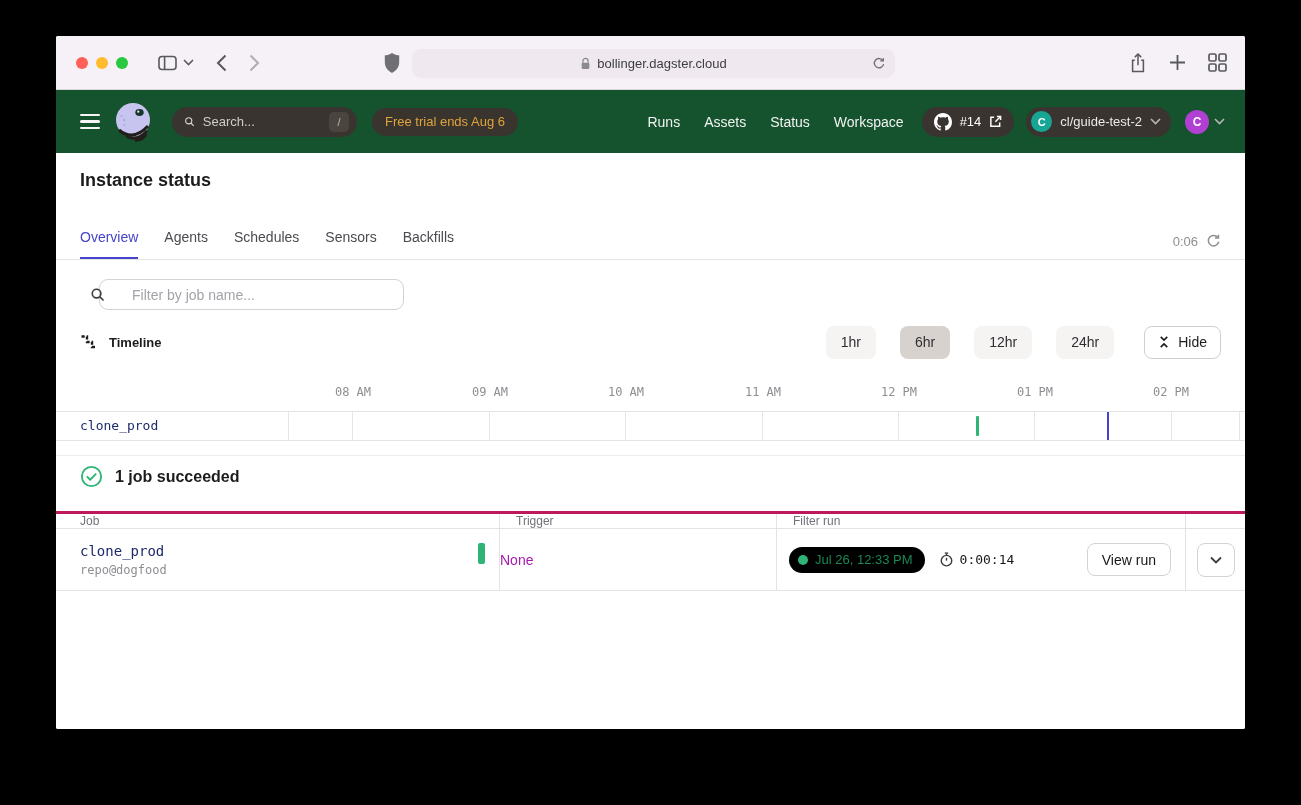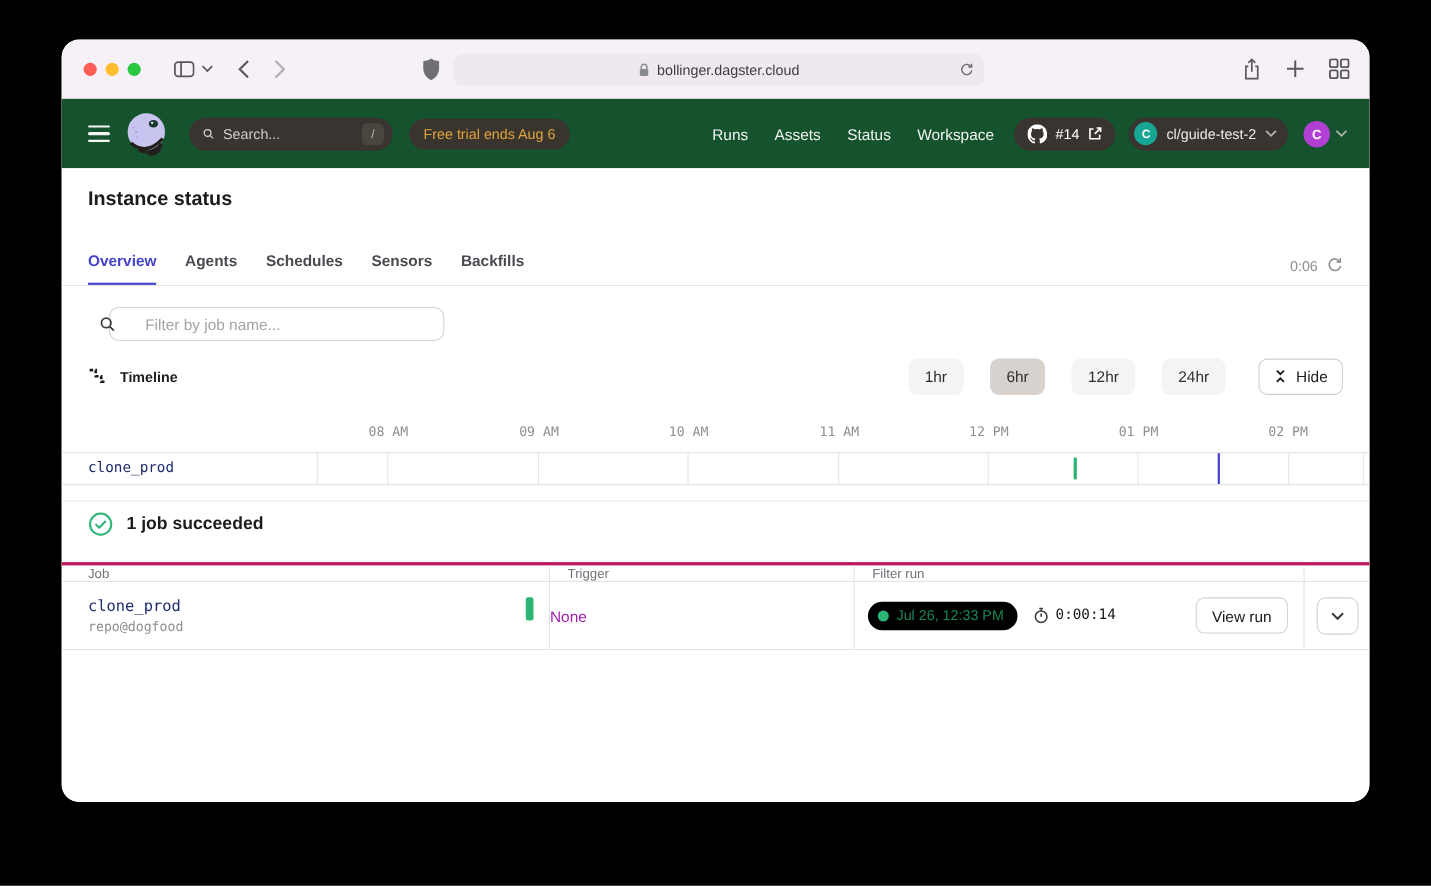--- a/index.html
+++ b/index.html
@@ -1,19 +1,19 @@
 <!DOCTYPE html>
 <html><head>
 <meta charset="utf-8">
 <style>
   * { margin:0; padding:0; box-sizing:border-box; }
   html,body { width:1301px; height:805px; background:#000; font-family:"Liberation Sans",sans-serif; overflow:hidden; }
 
   .window { position:absolute; left:56px; top:36px; width:1189px; height:693px;
-            border-radius:16px; overflow:hidden; background:#fff; box-shadow:0 12px 48px rgba(0,0,0,.65); }
+            border-radius:2px; overflow:hidden; background:#fff; box-shadow:0 12px 48px rgba(0,0,0,.65); }
 
   
   .chrome { position:relative; height:54px; background:#f6f1f6; border-bottom:1px solid #d9d3da;
             display:flex; align-items:center; }
   .lights { display:flex; gap:8px; margin-left:20px; }
   .light { width:12px; height:12px; border-radius:50%; }
   .light.r{background:#ff5f57}.light.y{background:#febc2e}.light.g{background:#28c840}
   .chrome-ic { color:#58585d; display:flex; align-items:center; justify-content:center; background:none; border:none; cursor:default; }
   .chrome-ic.dim { color:#aeaeb3; }
   .sidebar-group { display:flex; align-items:center; gap:6px; margin-left:30px; }
@@ -52,21 +52,21 @@
   .avatar { width:24px; height:24px; border-radius:50%; background:#b23fd4; color:#fff; font-size:12px; font-weight:700;
             display:flex; align-items:center; justify-content:center; }
   .chev { color:#b8b6b3; }
 
   
   .content { position:relative; height:576px; background:#fff; }
   .page-title { position:absolute; top:17px; left:24px; font-size:18px; font-weight:700; color:#1c1c1e; }
 
   .tabs-row { position:absolute; top:62px; left:0; right:0; height:45px; border-bottom:1px solid #e6e6e6;
               display:flex; align-items:flex-end; padding:0 24px; }
-  .tab { font-size:14px; font-weight:700; color:#4a4a50; margin-right:26px; padding-bottom:14px; cursor:pointer;
+  .tab { font-size:14px; font-weight:400; color:#4a4a50; margin-right:26px; padding-bottom:14px; cursor:pointer;
          background:none; border:none; position:relative; font-family:"Liberation Sans",sans-serif; }
   .tab.active { color:#4543c9; }
   .tab.active::after { content:""; position:absolute; left:0; right:0; bottom:0; height:2.5px; background:#4543c9; }
   .refresh-zone { margin-left:auto; display:flex; align-items:center; gap:8px; padding-bottom:10px; color:#8e8e93; }
   .refresh-count { font-size:13px; }
 
   .filter-wrap { position:absolute; top:126px; left:24px; width:324px;padding-left:19px; }
   .filter-wrap input { width:100%; height:31px; border:1px solid #d2d2d7; border-radius:9px; padding:0 10px 0 32px;
                        font-size:14px; color:#1c1c1e; outline:none; font-family:"Liberation Sans",sans-serif; }
   .filter-wrap input::placeholder { color:#a3a3a9; }

